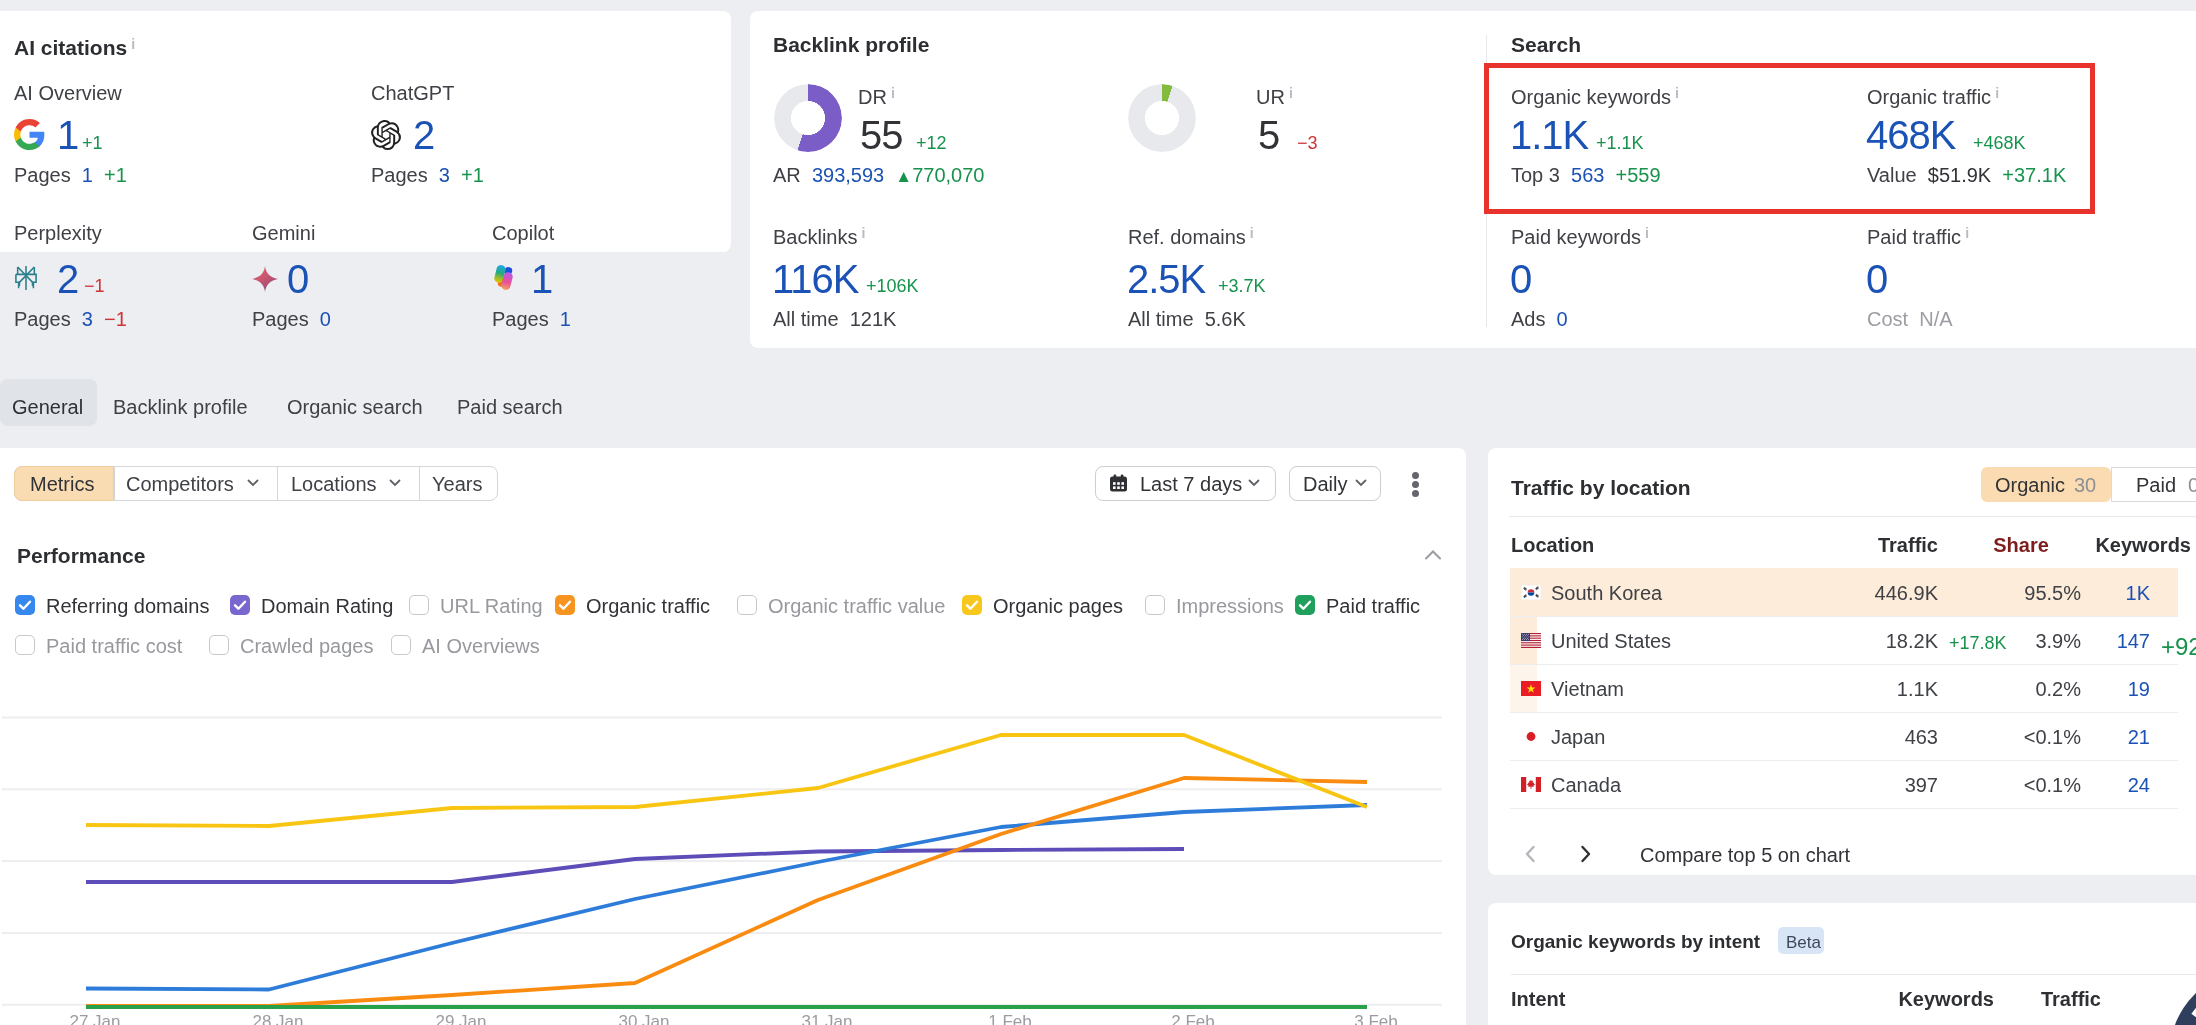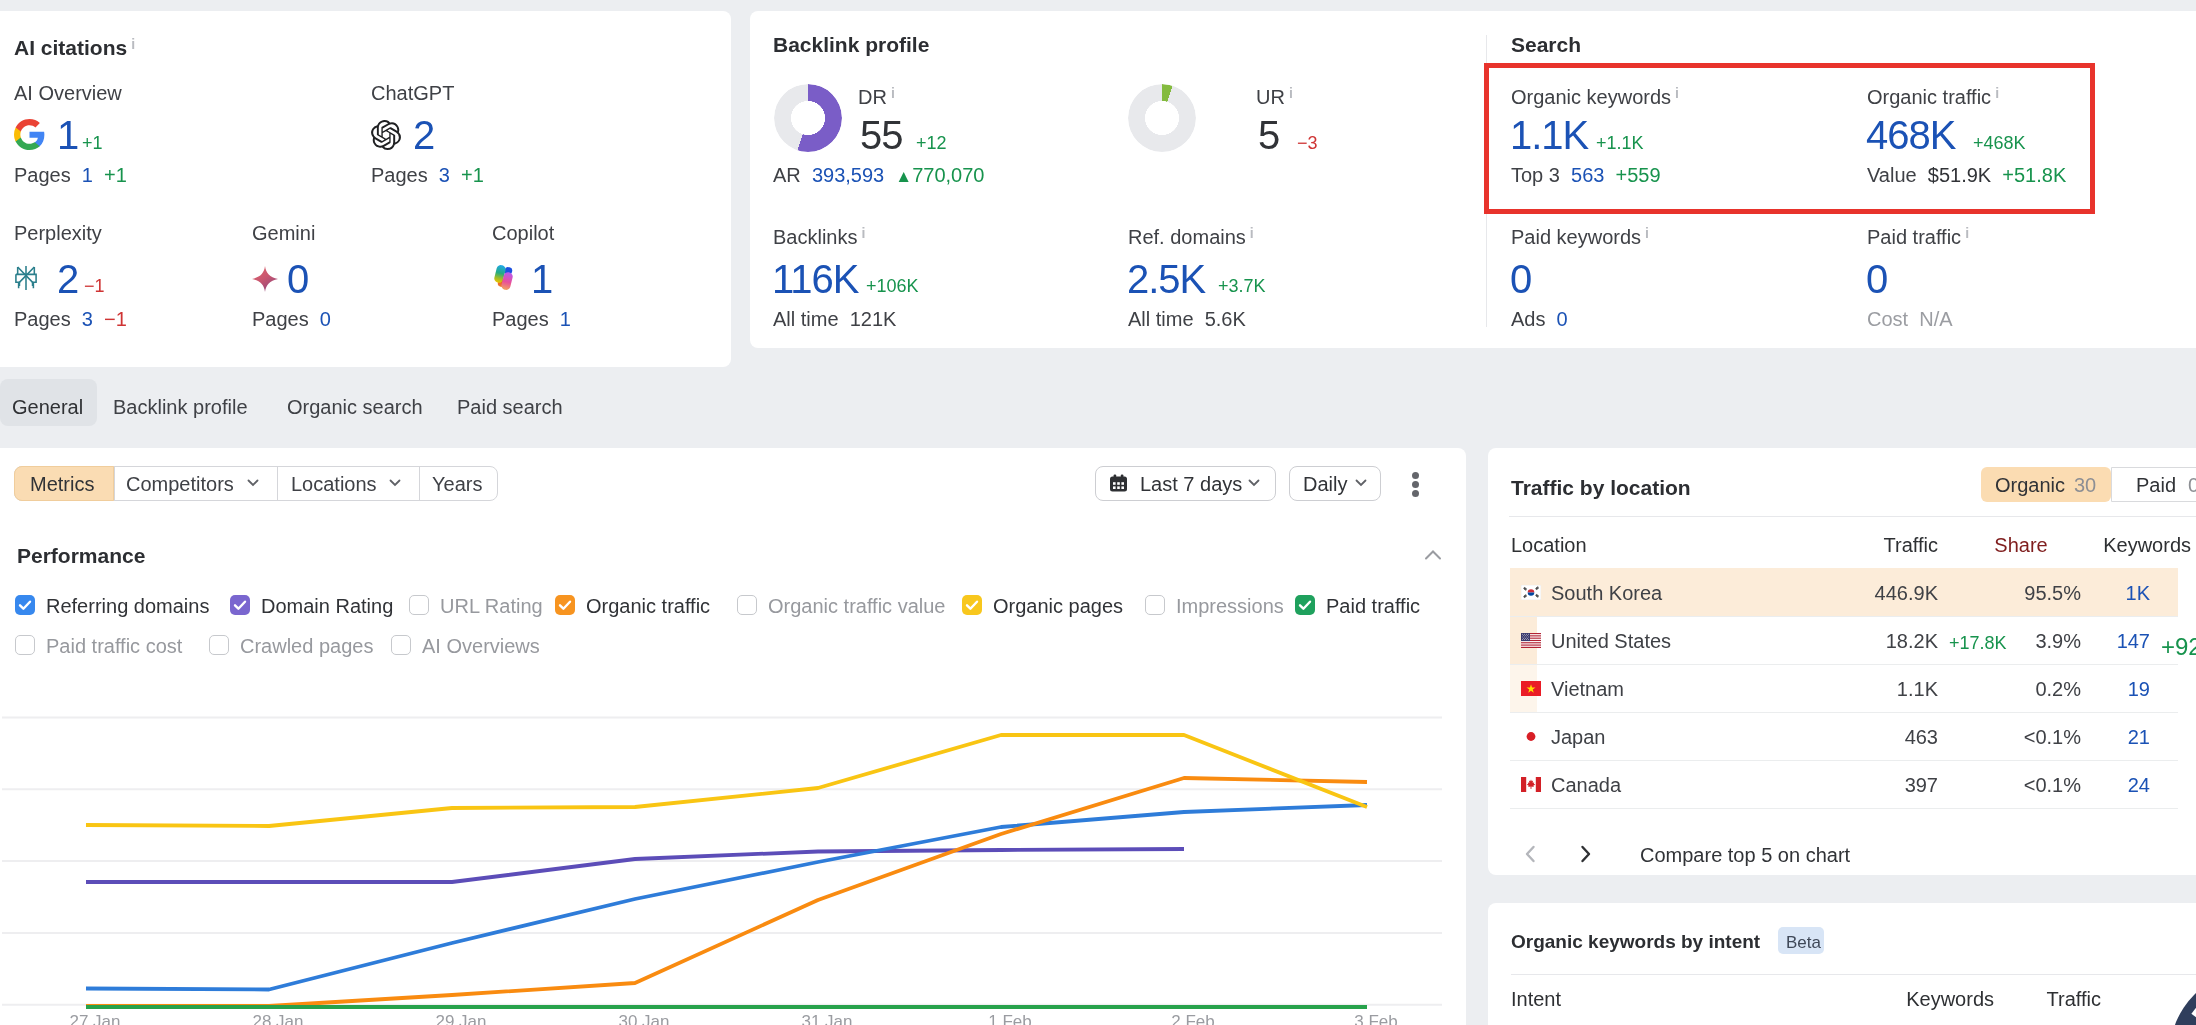--- a/index.html
+++ b/index.html
@@ -1,20 +1,20 @@
 <!DOCTYPE html>
 <html><head>
 <meta charset="utf-8">
 <style>
   * { margin:0; padding:0; box-sizing:border-box; }
   html,body { width:2196px; height:1025px; overflow:hidden; }
   body { background:#eceef1; font-family:"Liberation Sans", sans-serif; color:#3f4146; position:relative; }
   .abs { position:absolute; }
   .card { position:absolute; background:#fff; border-radius:8px; }
-  .b { font-weight:normal; }
+  .b { font-weight:bold; }
   .t20 { font-size:20px; line-height:20px; white-space:nowrap; }
   .t21b { font-size:21px; line-height:21px; font-weight:bold; color:#2c2e32; white-space:nowrap; }
   .big { font-size:40px; line-height:42px; color:#1b52b5; white-space:nowrap; letter-spacing:-1px; }
   .bigd { color:#313337; }
   .delta { font-size:18px; line-height:18px; white-space:nowrap; }
   .green { color:#17934d; }
   .red { color:#cf3434; }
   .blue { color:#1b52b5; }
   .gray { color:#97999e; }
   .muted { color:#9b9da2; }
@@ -25,21 +25,21 @@
   .cb { position:absolute; width:20px; height:20px; border-radius:5px; }
   .cb svg { display:block; }
   .cbo { border:1.5px solid #c7c9cd; background:#fff; }
   .cblbl { position:absolute; font-size:20px; line-height:20px; white-space:nowrap; }
   .vline { position:absolute; width:1px; background:#e7e8eb; }
   .hline { position:absolute; height:1px; background:#e7e8eb; }
 </style>
 </head>
 <body>
 
-<div class="card" style="left:0; top:11px; width:731px; height:356px; border-radius:0 8px 8px 0;">
+<div class="card" style="left:0; top:11px; width:731px; height:241px; border-radius:0 8px 8px 0;">
   <div class="abs t21b" style="left:14px; top:23px;">AI citations<span class="sup">i</span></div>
 
   <div class="abs t20" style="left:14px; top:72px;">AI Overview</div>
   <div class="abs t20" style="left:371px; top:72px;">ChatGPT</div>
 
   <div class="abs" style="left:14px; top:108px;"><svg width="31" height="31" viewBox="0 0 24 24">
     <path fill="#4285F4" d="M23.52 12.273c0-.851-.076-1.67-.218-2.455H12v4.642h6.458c-.278 1.5-1.124 2.77-2.395 3.622v3.013h3.878c2.269-2.088 3.579-5.165 3.579-8.822z"></path>
     <path fill="#34A853" d="M12 24c3.24 0 5.956-1.075 7.942-2.907l-3.878-3.013c-1.075.72-2.45 1.146-4.064 1.146-3.125 0-5.77-2.111-6.714-4.948H1.276v3.111C3.252 21.31 7.31 24 12 24z"></path>
     <path fill="#FBBC05" d="M5.286 14.278A7.213 7.213 0 0 1 4.91 12c0-.79.136-1.56.376-2.278V6.611H1.276A11.995 11.995 0 0 0 0 12c0 1.936.464 3.768 1.276 5.389l4.01-3.111z"></path>
     <path fill="#EA4335" d="M12 4.773c1.762 0 3.344.605 4.587 1.794l3.442-3.442C17.951 1.19 15.235 0 12 0 7.31 0 3.252 2.69 1.276 6.611l4.01 3.111C6.23 6.885 8.875 4.773 12 4.773z"></path>
@@ -138,21 +138,21 @@
 
   <div class="abs t21b" style="left:761px; top:23px;">Search</div>
 
   <div class="abs t20" style="left:761px; top:72px;">Organic keywords<span class="sup">i</span></div>
   <div class="abs t20" style="left:1117px; top:72px;">Organic traffic<span class="sup">i</span></div>
   <div class="abs big" style="left:760px; top:103px;">1.1K</div>
   <div class="abs delta green" style="left:846px; top:123px;">+1.1K</div>
   <div class="abs big" style="left:1116px; top:103px;">468K</div>
   <div class="abs delta green" style="left:1223px; top:123px;">+468K</div>
   <div class="abs t20" style="left:761px; top:154px;">Top 3&nbsp; <span class="blue">563</span>&nbsp; <span class="green">+559</span></div>
-  <div class="abs t20" style="left:1117px; top:154px;">Value&nbsp; <span style="color:#313337;">$51.9K</span>&nbsp; <span class="green">+51.8K</span></div>
+  <div class="abs t20" style="left:1117px; top:154px;">Value&nbsp; <span style="color:#313337;">$51.9K</span>&nbsp; <span class="green">+37.1K</span></div>
 
   <div class="abs t20" style="left:761px; top:212px;">Paid keywords<span class="sup">i</span></div>
   <div class="abs t20" style="left:1117px; top:212px;">Paid traffic<span class="sup">i</span></div>
   <div class="abs big" style="left:760px; top:247px;">0</div>
   <div class="abs big" style="left:1116px; top:247px;">0</div>
   <div class="abs t20" style="left:761px; top:298px;">Ads&nbsp; <span class="blue">0</span></div>
   <div class="abs t20 muted" style="left:1117px; top:298px;">Cost&nbsp; N/A</div>
 </div>
 
 <div class="abs" style="left:1484px; top:63px; width:611px; height:151px; border:5px solid #e8332c;"></div>

